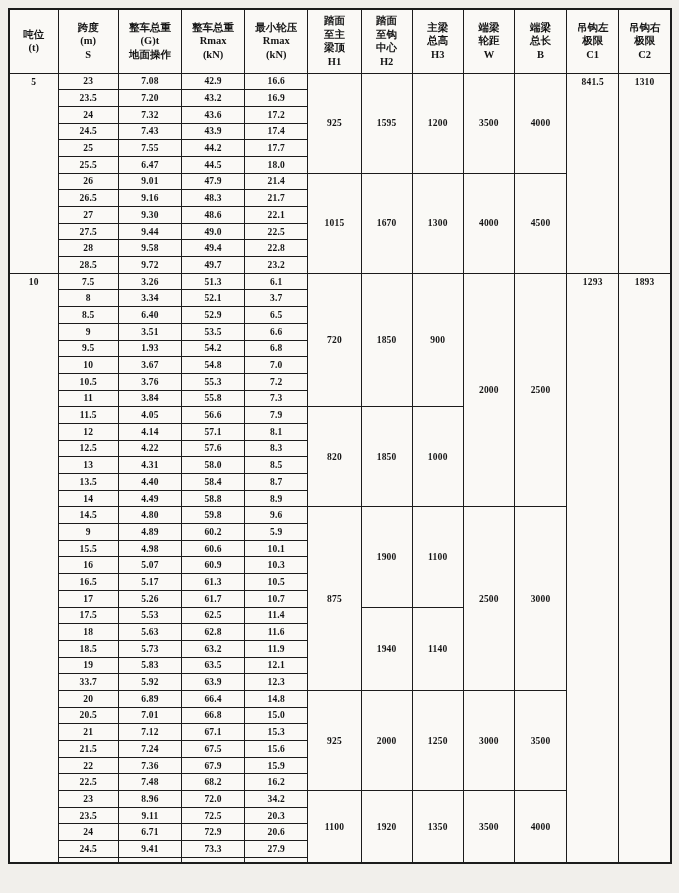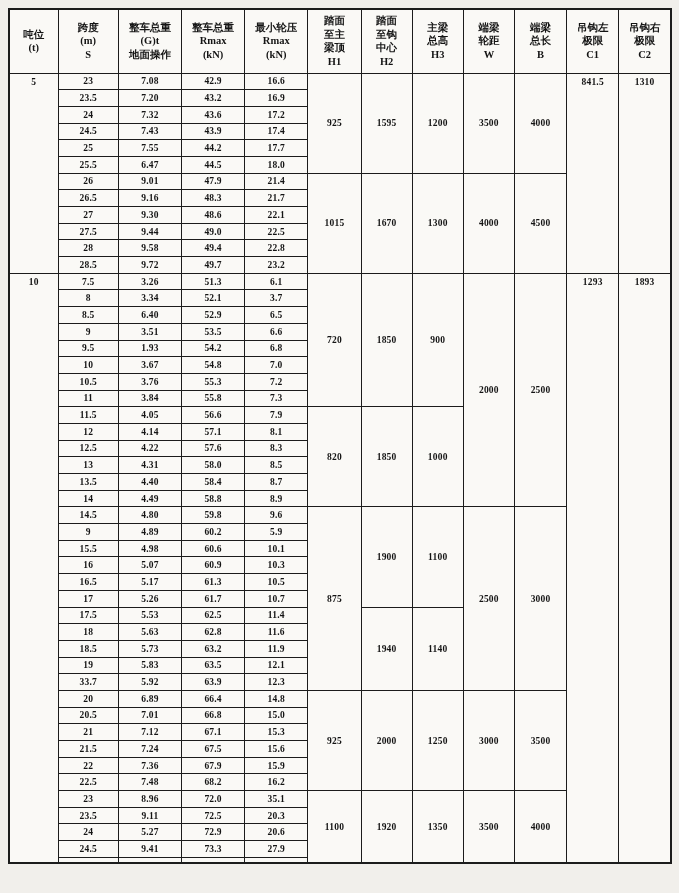--- a/index.html
+++ b/index.html
@@ -390,36 +390,36 @@
         <tr>
           <td>22.5</td>
           <td>7.48</td>
           <td>68.2</td>
           <td>16.2</td>
         </tr>
         <tr>
           <td>23</td>
           <td>8.96</td>
           <td>72.0</td>
-          <td>35.1</td>
+          <td>34.2</td>
           <td rowspan="5">1100</td>
           <td rowspan="5">1920</td>
           <td rowspan="5">1350</td>
           <td rowspan="5">3500</td>
           <td rowspan="5">4000</td>
         </tr>
         <tr>
           <td>23.5</td>
           <td>9.11</td>
           <td>72.5</td>
           <td>20.3</td>
         </tr>
         <tr>
           <td>24</td>
-          <td>5.27</td>
+          <td>6.71</td>
           <td>72.9</td>
           <td>20.6</td>
         </tr>
         <tr>
           <td>24.5</td>
           <td>9.41</td>
           <td>73.3</td>
           <td>27.9</td>
         </tr>
         <tr class="spacer">

